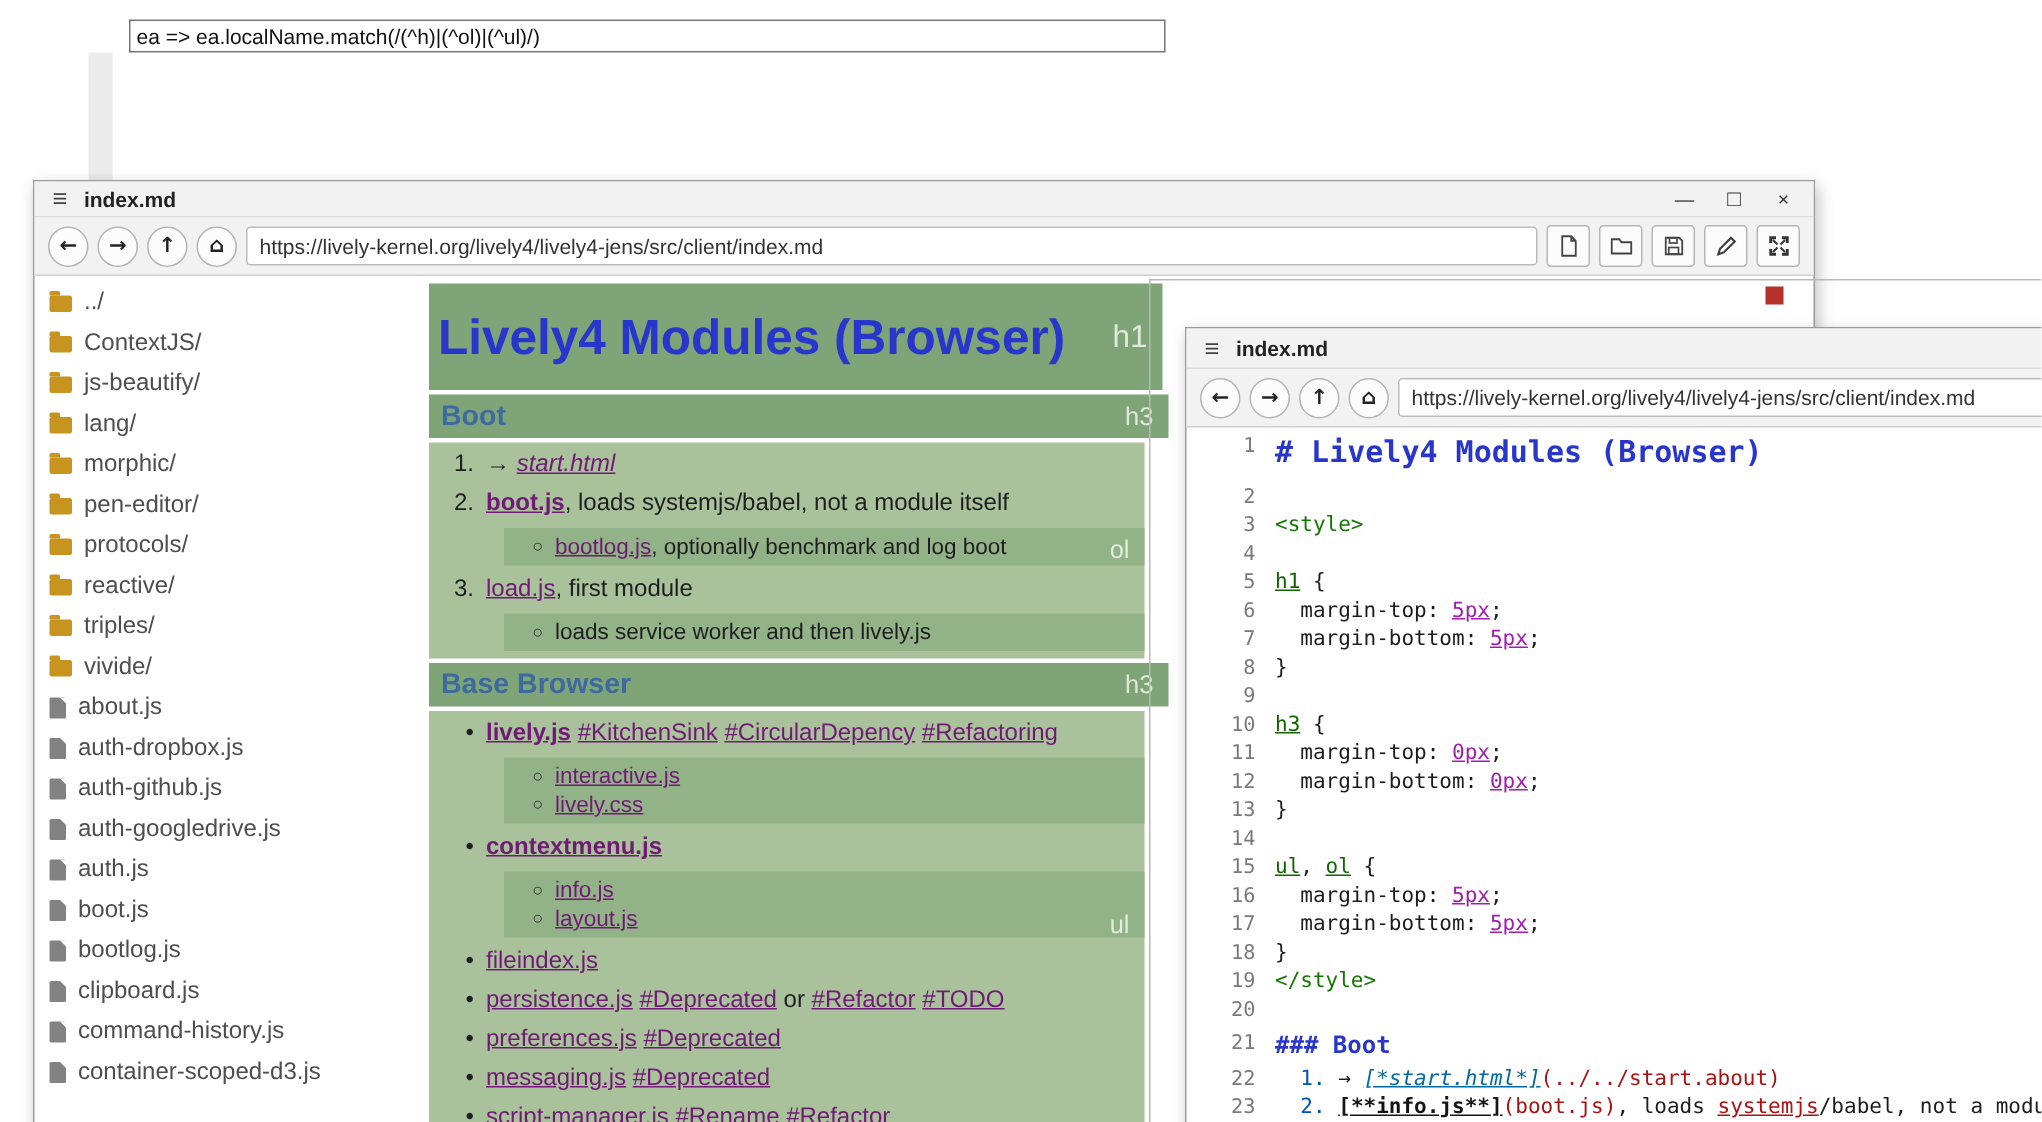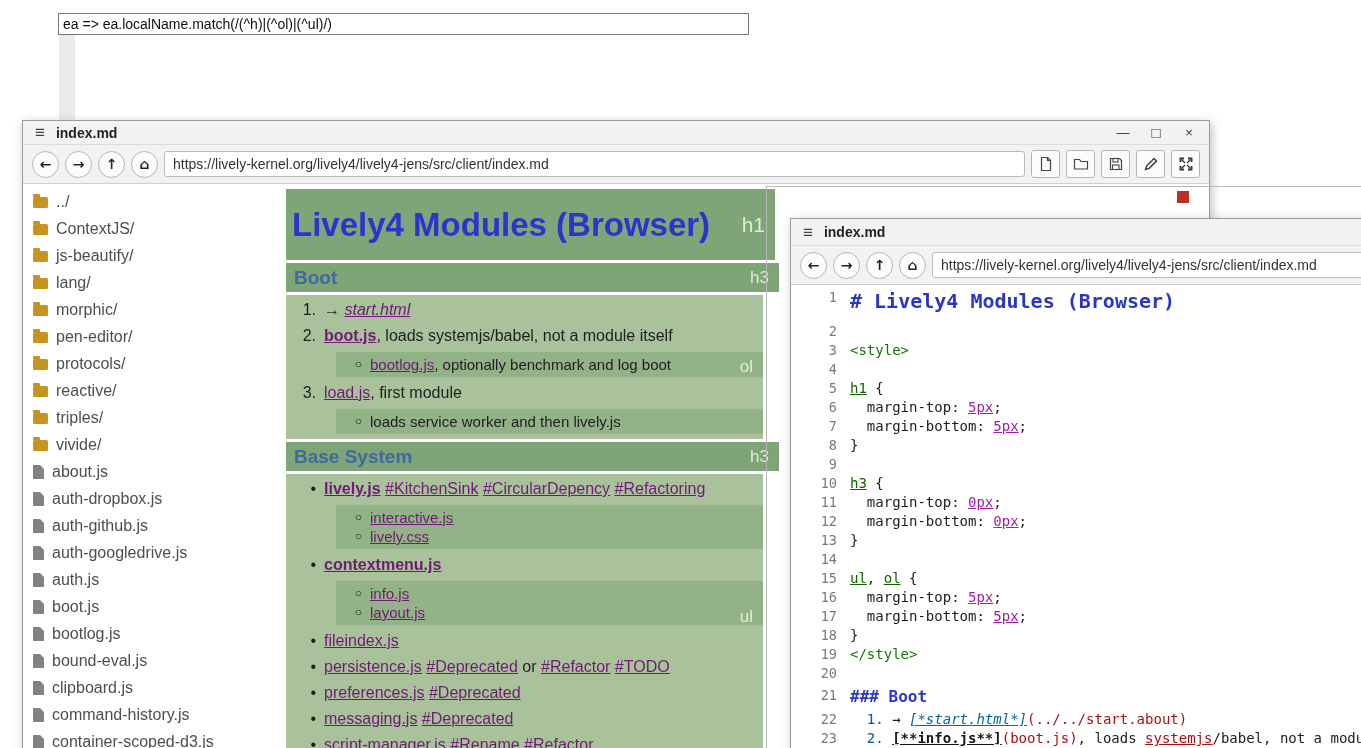--- a/index.html
+++ b/index.html
@@ -1,20 +1,20 @@
 <!DOCTYPE html>
 <html style="--green-head: #7fa477; --green-list: #a9c29c; --green-sub: #92b287; --red-marker: #b5312a; --h1-blue: #2936cc; --h3-blue: #3d6a9f;"><head>
 <meta charset="utf-8">
 <style>
   html,body{margin:0;padding:0}
   body{width:1361px;height:748px;position:relative;overflow:hidden;background:#fff;
        font-family:"Liberation Sans",sans-serif}
 
   
-  .filter-input{position:absolute;left:58px;top:13px;width:681px;height:20px;border:1px solid #767676;
+  .filter-input{position:absolute;left:86px;top:13px;width:681px;height:20px;border:1px solid #767676;
        font:14px "Liberation Sans",sans-serif;padding:0 4px;background:#fff;color:#111;z-index:1}
   .strip{position:absolute;left:59px;top:35px;width:16px;height:85px;background:#ebebeb;z-index:0}
 
   
   .window{position:absolute;background:#fff;border:1px solid #9b9b9b;box-shadow:2px 3px 10px rgba(0,0,0,.25)}
   .win1{left:22px;top:120px;width:1186px;height:640px;z-index:1}
   .win2{left:790px;top:218px;width:600px;height:545px;z-index:3}
 
   .titlebar{height:23px;background:#f2f2f2;border-bottom:1px solid #dcdcdc;display:flex;align-items:center;
        padding:0 12px;gap:11px}
@@ -211,24 +211,20 @@
         <div class="sb-row">
           <span class="ic-file"></span>
           <span class="sb-label">boot.js</span>
         </div>
         <div class="sb-row">
           <span class="ic-file"></span>
           <span class="sb-label">bootlog.js</span>
         </div>
         <div class="sb-row">
           <span class="ic-file"></span>
-          <span class="sb-label">bound-eval.js</span>
-        </div>
-        <div class="sb-row">
-          <span class="ic-file"></span>
           <span class="sb-label">clipboard.js</span>
         </div>
         <div class="sb-row">
           <span class="ic-file"></span>
           <span class="sb-label">command-history.js</span>
         </div>
         <div class="sb-row">
           <span class="ic-file"></span>
           <span class="sb-label">container-scoped-d3.js</span>
         </div>
@@ -257,21 +253,21 @@
               <span class="md-text"><span class="md-link">load.js</span><span>, first module</span></span>
             </div>
             <div class="md-subbox">
               <div class="md-row md-row-sub">
                 <span class="md-marker">○</span>
                 <span class="md-text"><span>loads service worker and then lively.js</span></span>
               </div>
             </div>
             <span class="md-tag">ol</span>
           </div>
-          <div class="md-block md-h3"><span class="md-htext">Base System</span><span class="md-tag">h3</span></div>
+          <div class="md-block md-h3"><span class="md-htext">Base Browser</span><span class="md-tag">h3</span></div>
           <div class="md-block md-list">
             <div class="md-row">
               <span class="md-marker">•</span>
               <span class="md-text"><span class="md-link md-b">lively.js</span><span> </span><span class="md-link">#KitchenSink</span><span> </span><span class="md-link">#CircularDepency</span><span> </span><span class="md-link">#Refactoring</span></span>
             </div>
             <div class="md-subbox">
               <div class="md-row md-row-sub">
                 <span class="md-marker">○</span>
                 <span class="md-text"><span class="md-link">interactive.js</span></span>
               </div>

